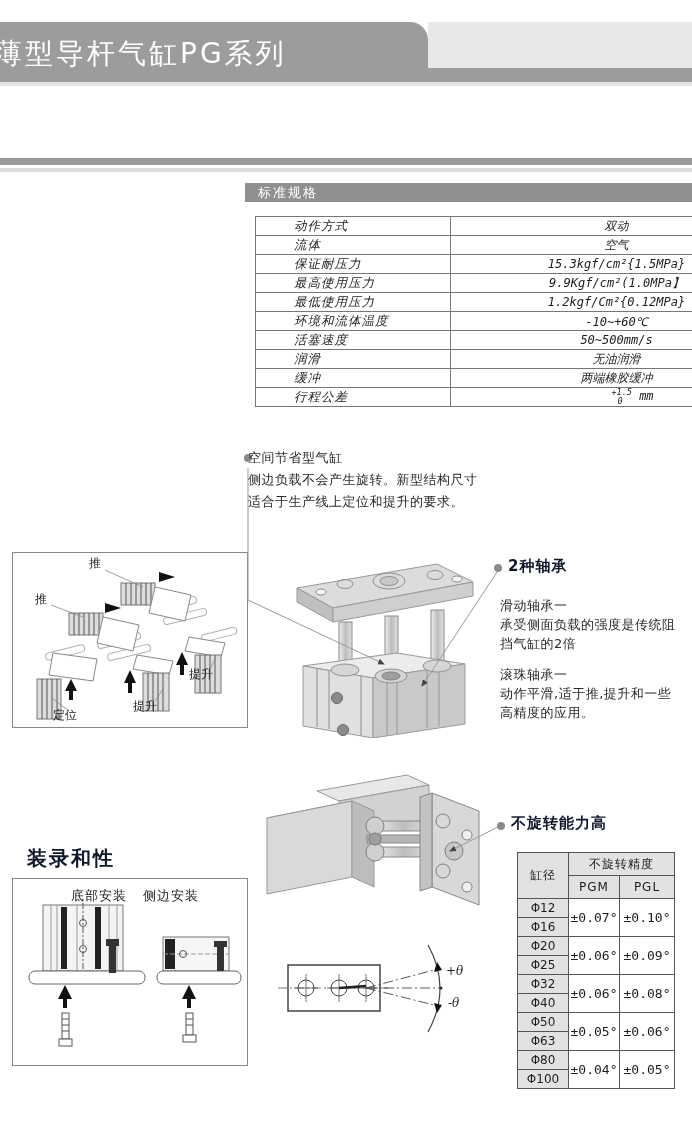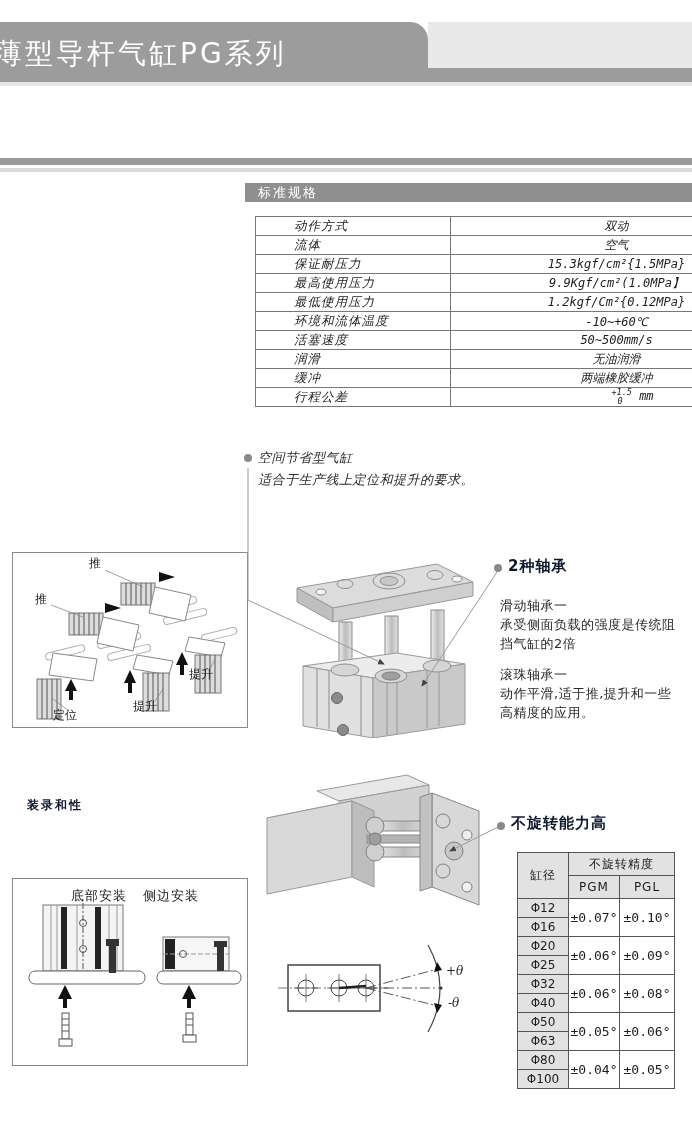--- a/index.html
+++ b/index.html
@@ -127,22 +127,23 @@
         <span class="tolstack">
           <span>+1.5</span><span>0</span>
         </span>
         <span>mm</span>
       </td>
     </tr>
   </tbody>
     </table>
 
   <div class="bullet" style="left:244px; top:454px;"></div>
-  <div class="note" style="left:258px; top:447px;font-style:italic;">
+  <div class="note" style="left:248px; top:447px;">
     <div>空间节省型气缸</div>
+    <div>侧边负载不会产生旋转。新型结构尺寸</div>
     <div>适合于生产线上定位和提升的要求。</div>
   </div>
 
   <svg class="overlay" width="692" height="1123">
     <defs>
       <marker id="arr" markerWidth="8" markerHeight="8" refX="6" refY="3" orient="auto">
         <polygon points="0,0 7,3 0,6" fill="#444"></polygon>
       </marker>
     </defs>
     <polyline points="248,468 248,600 384,664" fill="none" stroke="#999" stroke-width="1" marker-end="url(#arr)"></polyline>
@@ -280,21 +281,21 @@
 
     <polygon points="175,30 222,48 222,142 175,124" fill="#d8d8d8" stroke="#888"></polygon>
     <polygon points="163,34 175,30 175,124 163,128" fill="#c2c2c2" stroke="#888"></polygon>
     <circle cx="186" cy="58" r="7" fill="none" stroke="#7e7e7e"></circle>
     <circle cx="186" cy="108" r="7" fill="none" stroke="#7e7e7e"></circle>
     <circle cx="210" cy="72" r="5" fill="#efefef" stroke="#7e7e7e"></circle>
     <circle cx="210" cy="124" r="5" fill="#efefef" stroke="#7e7e7e"></circle>
     <circle cx="197" cy="88" r="9" fill="#c6c6c6" stroke="#7e7e7e"></circle>
   </svg>
 
-  <div class="sec-title" style="left:27px; top:797px; font-size:12px; letter-spacing:2px;">装录和性</div>
+  <div class="sec-title" style="left:27px; top:845px; font-size:20px; letter-spacing:2px;">装录和性</div>
   <div class="frame" style="left:12px; top:878px; width:236px; height:188px;">
     <span class="diag-label b" style="left:58px; top:8px;">底部安装</span>
     <span class="diag-label b" style="left:130px; top:8px;">侧边安装</span>
     <svg class="illus" viewBox="0 0 236 188" width="236" height="188" style="left:0; top:0;">
 
       <g>
         <rect x="30" y="26" width="80" height="66" fill="#f4f4f4" stroke="#777"></rect>
         <path d="M38,26v66 M44,26v66 M64,26v66 M96,26v66 M104,26v66" stroke="#999" stroke-width="1"></path>
         <rect x="48" y="28" width="6" height="62" fill="#222"></rect>
         <rect x="82" y="28" width="6" height="62" fill="#222"></rect>

